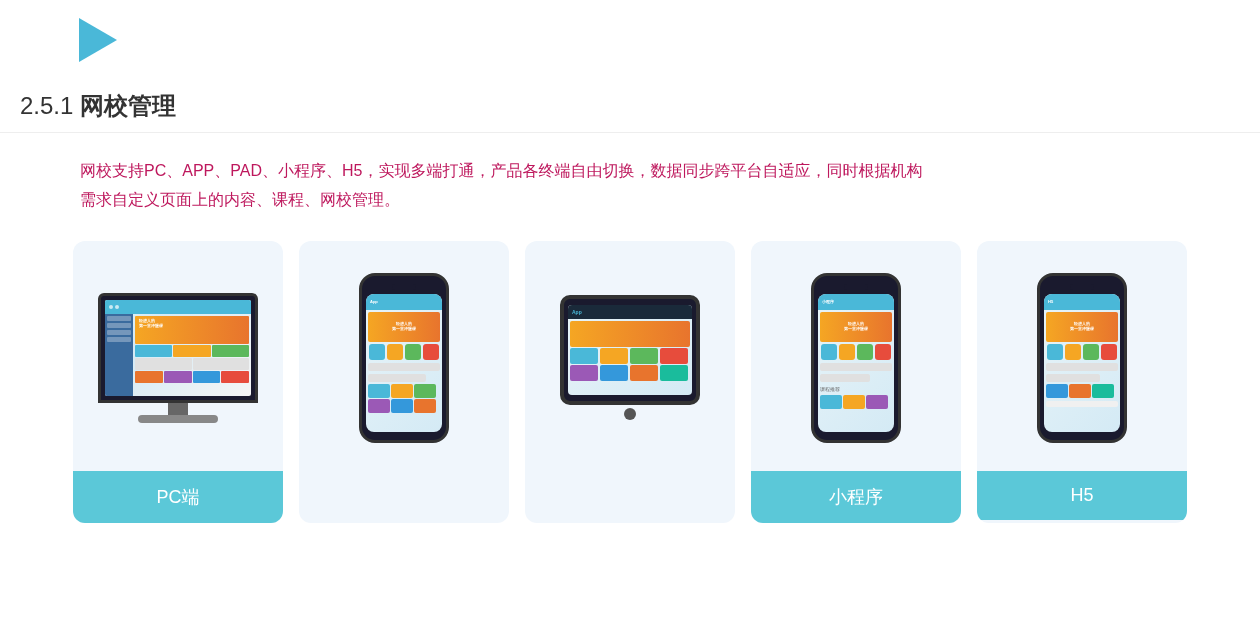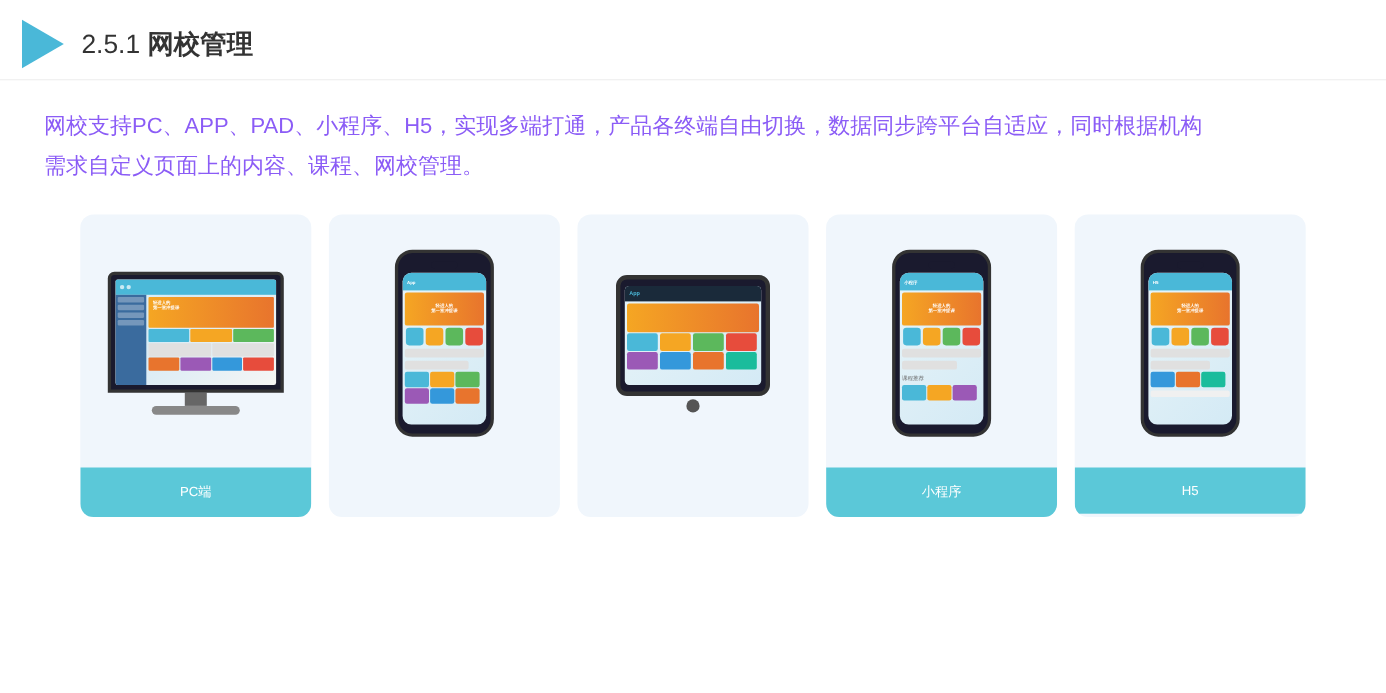--- a/index.html
+++ b/index.html
@@ -15,21 +15,22 @@
     .header {
       display: flex;
       align-items: center;
       justify-content: space-between;
       padding: 18px 40px 10px 20px;
       border-bottom: 1px solid #eee;
     }
     .header-left {
       display: flex;
       align-items: center;
-      gap: 16px;
+      gap: 28px;
+      flex-direction: column;
     }
     .logo-triangle {
       width: 0;
       height: 0;
       border-style: solid;
       border-width: 22px 0 22px 38px;
       border-color: transparent transparent transparent #4ab8d8;
     }
     .page-title {
       font-size: 24px;
@@ -59,23 +60,24 @@
       font-weight: bold;
     }
     .brand-domain {
       font-size: 9px;
       color: #888;
     }
 
     
     .description {
       padding: 24px 40px 16px 40px;
-      font-size: 20px;
-      color: #8b5cf6;
+      font-size: 16px;
+      color: #be185d;
       line-height: 1.8;
+      margin-left: 40px;
     }
 
     
     .cards-container {
       display: flex;
       gap: 16px;
       padding: 10px 40px 20px 40px;
       justify-content: center;
     }
 
@@ -356,21 +358,21 @@
       background: #555;
       margin: 3px auto 0;
     }
 
     
     .card-label {
       background: #5bc8d8;
       width: 100%;
       text-align: center;
       color: white;
-      font-size: 12px;
+      font-size: 18px;
       padding: 14px 0;
       font-weight: 500;
     }
     .cloud-shape {
       background: #4ab8d8;
       border-radius: 50%;
       width: 32px;
       height: 22px;
       position: relative;
     }

